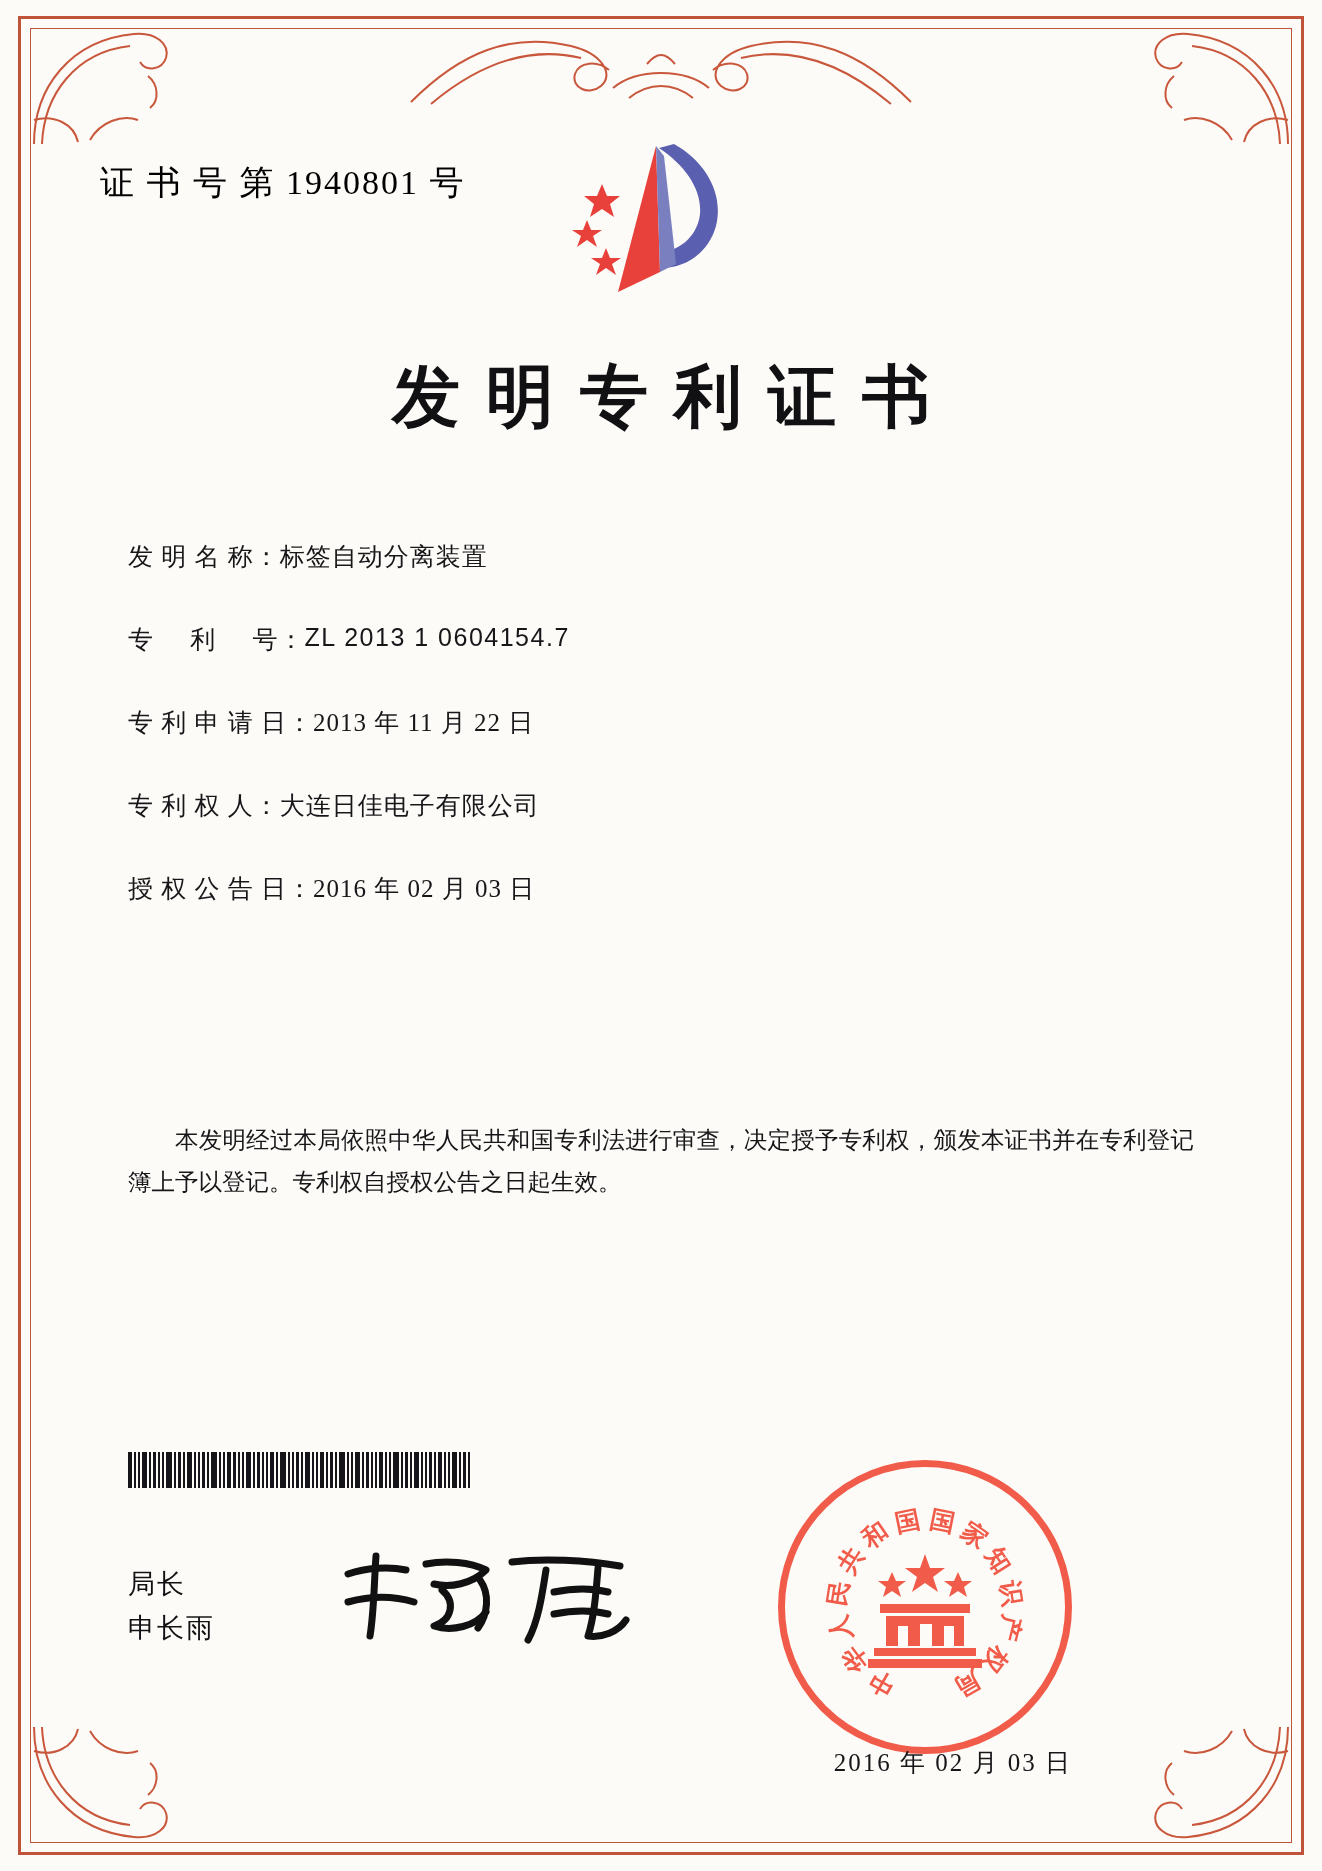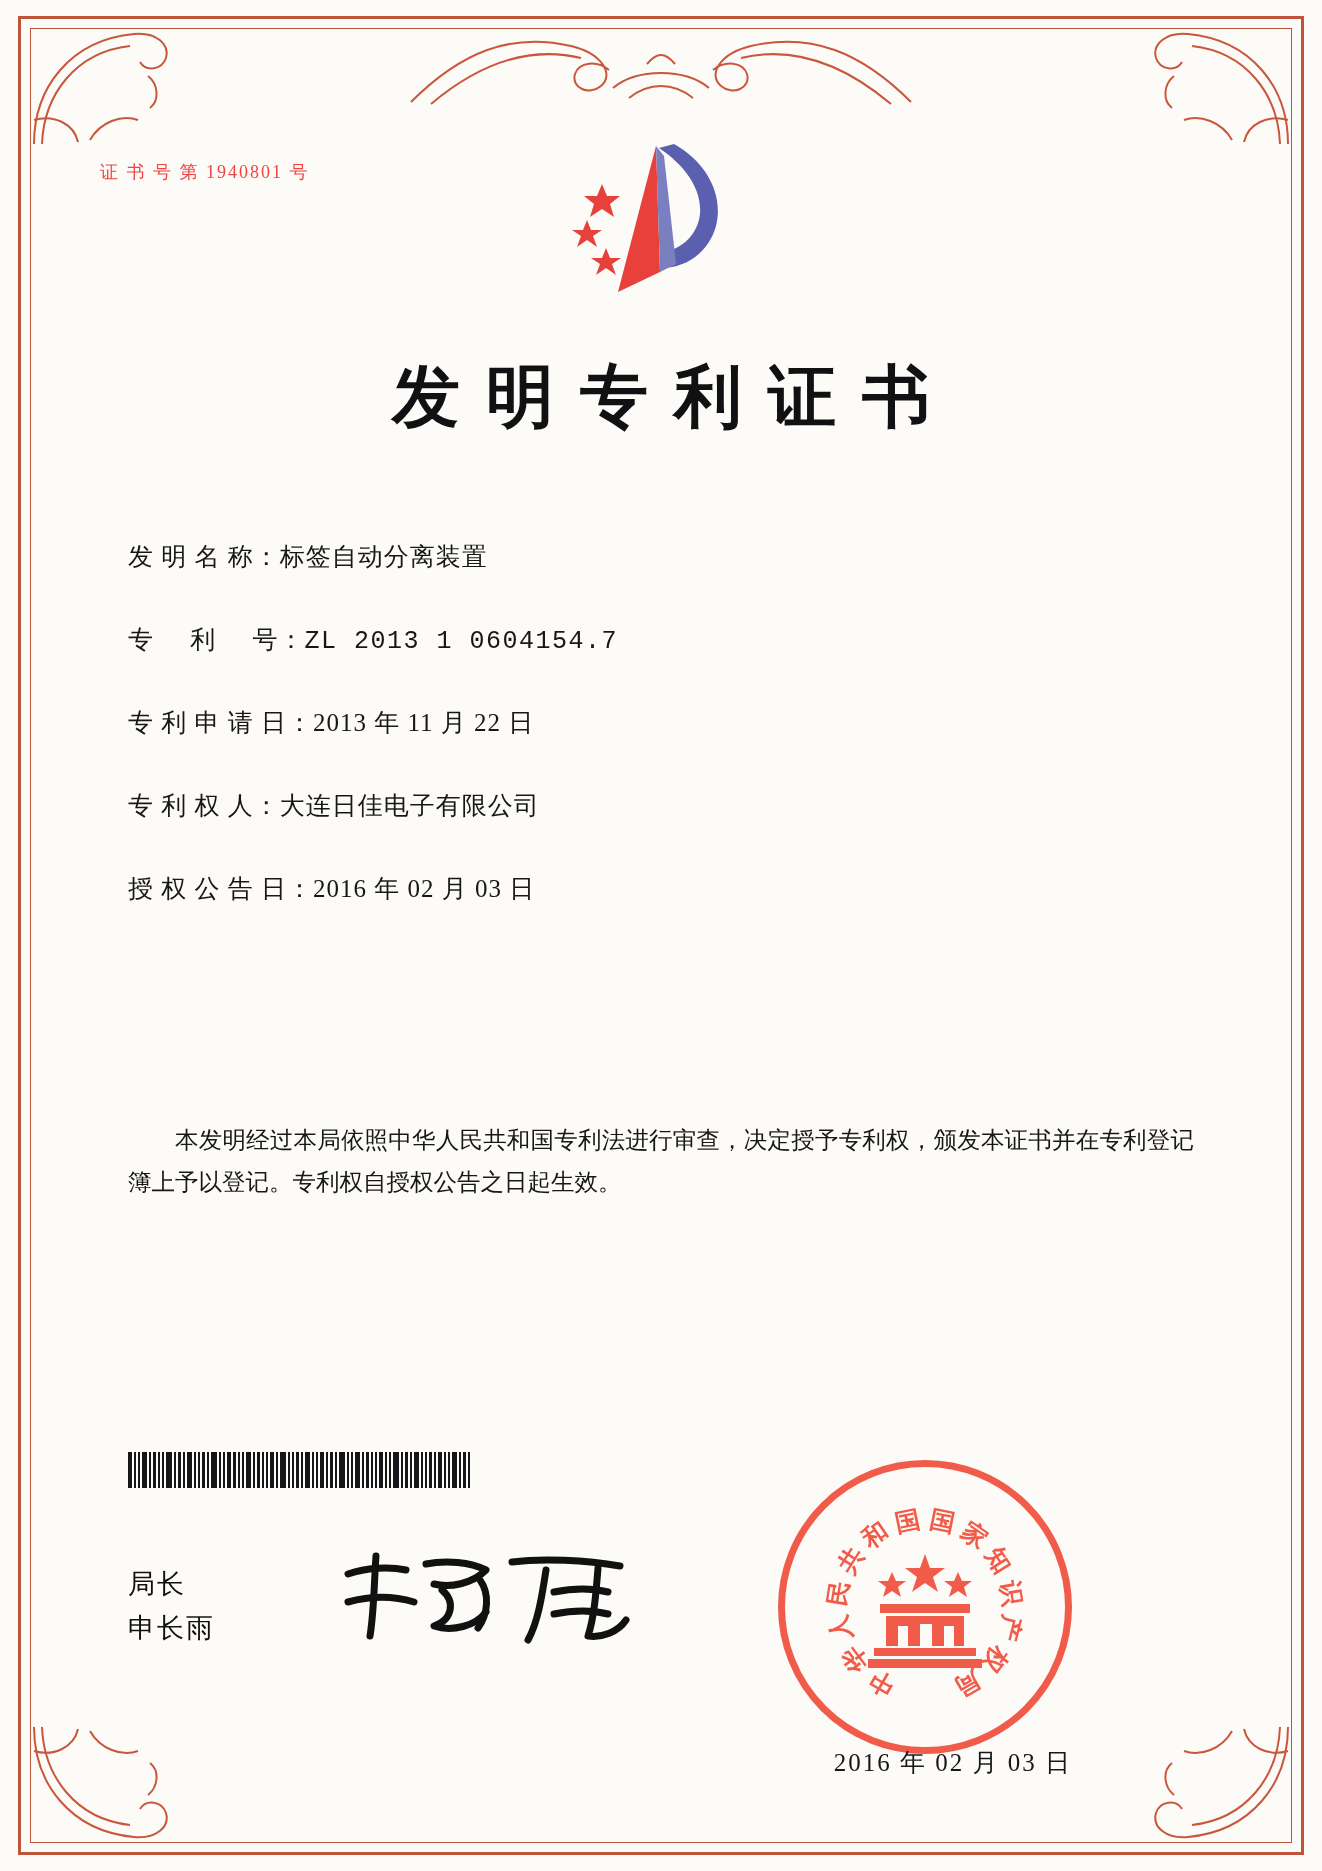--- a/index.html
+++ b/index.html
@@ -85,23 +85,23 @@
     text-align: center;
     font-size: 13px;
     line-height: 1.45;
     letter-spacing: 1px;
   }
 
   
   .cert-no {
     position: absolute;
     left: 100px; top: 160px;
-    font-size: 18px;
+    font-size: 34px;
     letter-spacing: 2px;
-    color: #ef4444;
+    color: #000000;
   }
 
   
   .logo {
     position: absolute;
     left: 556px; top: 140px;
     width: 200px; height: 160px;
   }
   .logo svg { width: 100%; height: 100%; display: block; }
 
@@ -121,34 +121,34 @@
 
   
   .fields {
     position: absolute;
     left: 128px;
     top: 540px;
     width: 1060px;
   }
   .field-row {
     display: flex;
-    align-items: flex-end;
+    align-items: flex-start;
     margin-bottom: 50px;
     font-size: 25px;
     color: #17171a;
   }
   .field-label {
     white-space: pre;
     letter-spacing: 1px;
   }
   .field-value {
     letter-spacing: 1px;
   }
   .field-value.mono {
-    font-family: Liberation Mono, monospace;
+    font-family: Liberation Sans, sans-serif;
     letter-spacing: 1.5px;
   }
 
   
   .body-text {
     position: absolute;
     left: 128px;
     top: 1106px;
     width: 1066px;
     font-size: 23.5px;

